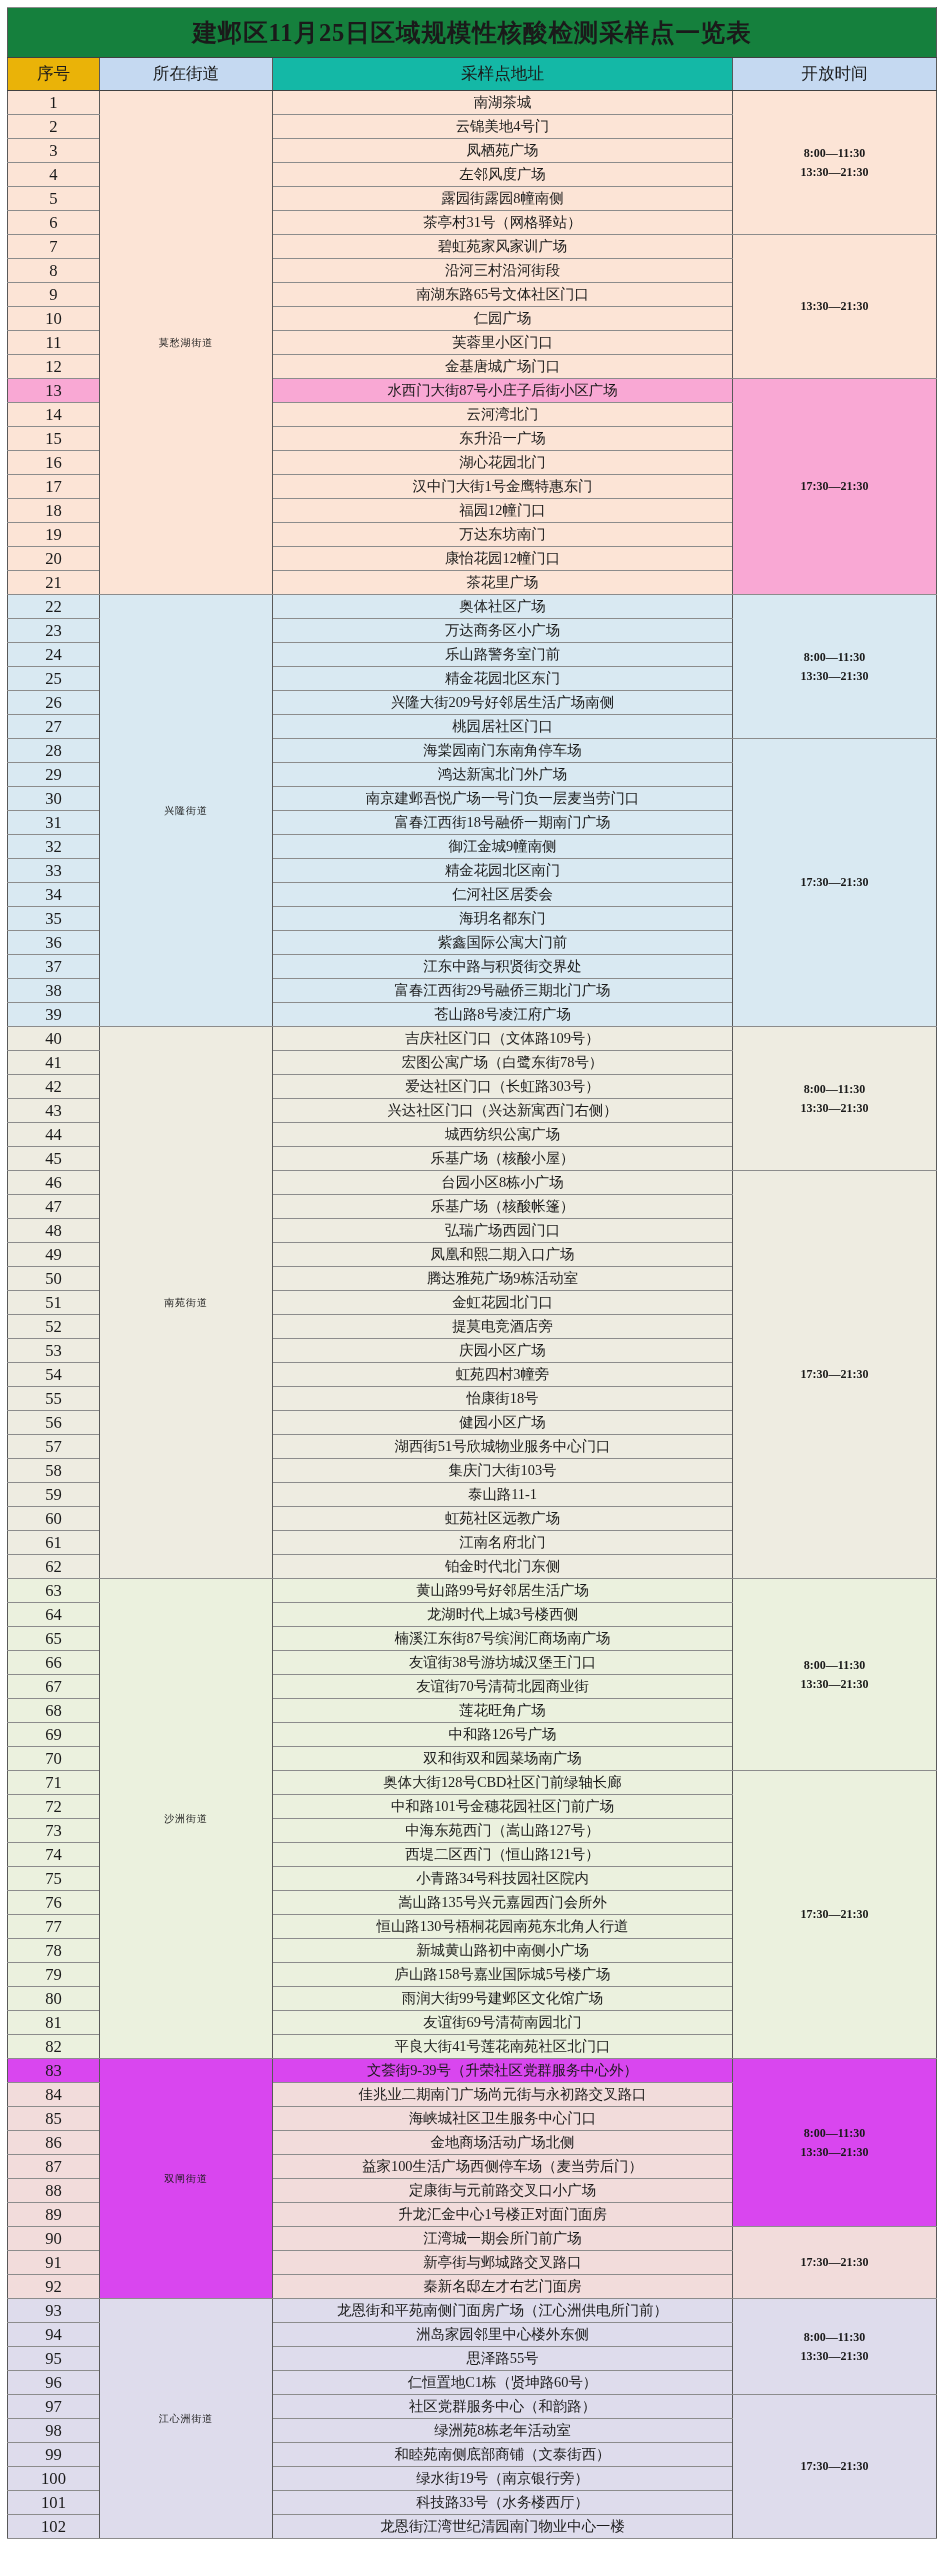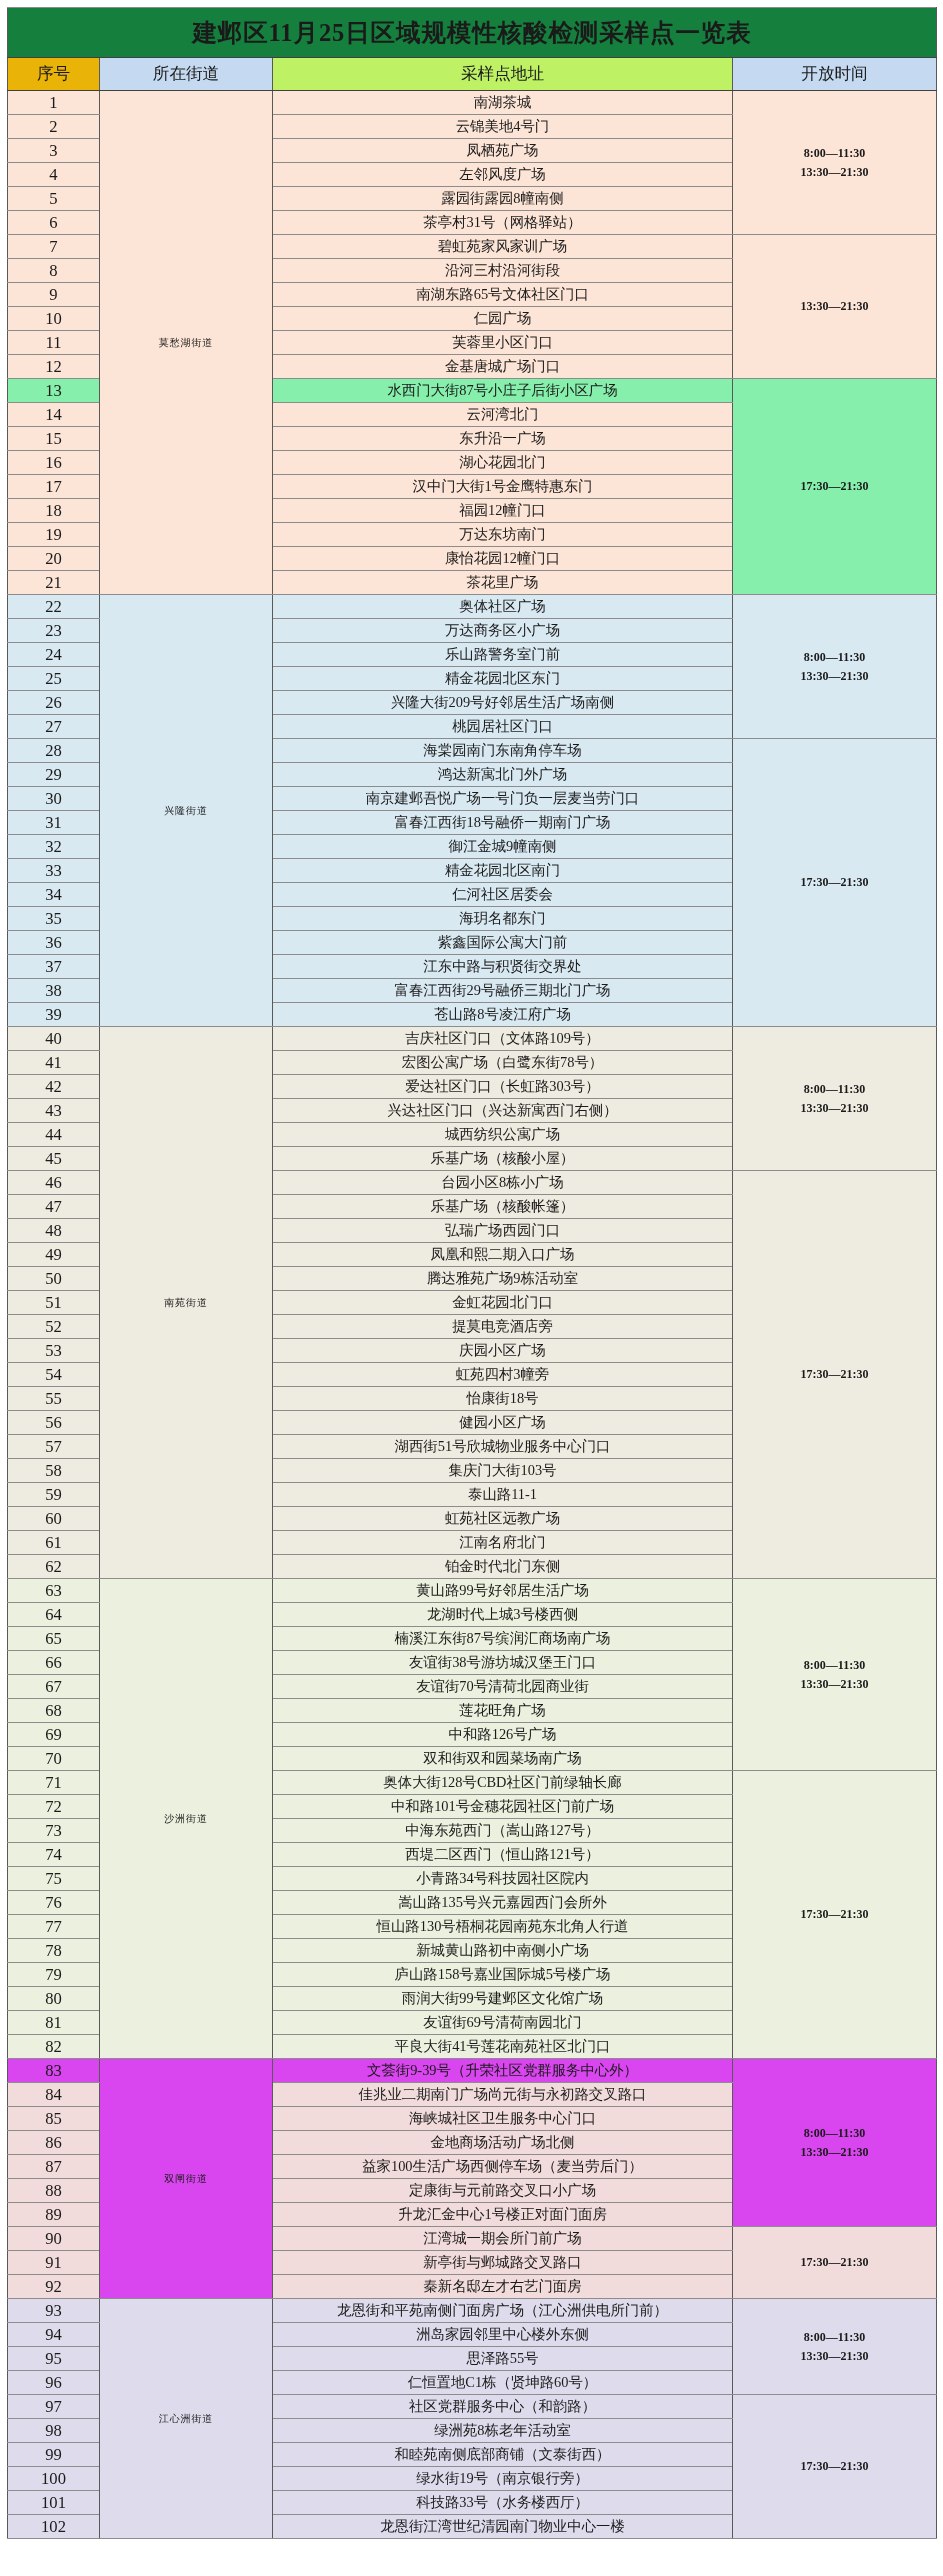--- a/index.html
+++ b/index.html
@@ -64,21 +64,21 @@
         <col class="c-addr">
         <col class="c-time">
     </colgroup>
     <thead>
       <tr class="title-row">
         <th colspan="4" style="background: #15803d;">建邺区11月25日区域规模性核酸检测采样点一览表</th>
       </tr>
       <tr class="head-row">
         <th style="background: #eab308;">序号</th>
         <th style="background: rgb(197, 217, 241);">所在街道</th>
-        <th style="background: #bef264;">采样点地址</th>
+        <th style="background: #14b8a6;">采样点地址</th>
         <th style="background: rgb(197, 217, 241);">开放时间</th>
       </tr>
     </thead>
     <tbody>
         <tr class="data section-start" style="background: rgb(252, 228, 214);">
           <td class="idx">1</td>
           <td class="street" rowspan="21">莫愁湖街道</td>
           <td class="addr">南湖茶城</td>
           <td class="time" rowspan="6">
             <div>8:00—11:30</div>
@@ -125,21 +125,21 @@
           <td class="addr">仁园广场</td>
         </tr>
         <tr class="data" style="background: rgb(252, 228, 214);">
           <td class="idx">11</td>
           <td class="addr">芙蓉里小区门口</td>
         </tr>
         <tr class="data" style="background: rgb(252, 228, 214);">
           <td class="idx">12</td>
           <td class="addr">金基唐城广场门口</td>
         </tr>
-        <tr class="data" style="background: #86efac;">
+        <tr class="data" style="background: #f9a8d4;">
           <td class="idx">13</td>
           <td class="addr">水西门大街87号小庄子后街小区广场</td>
           <td class="time" rowspan="9">
             <div>17:30—21:30</div>
           </td>
         </tr>
         <tr class="data" style="background: rgb(252, 228, 214);">
           <td class="idx">14</td>
           <td class="addr">云河湾北门</td>
         </tr>

